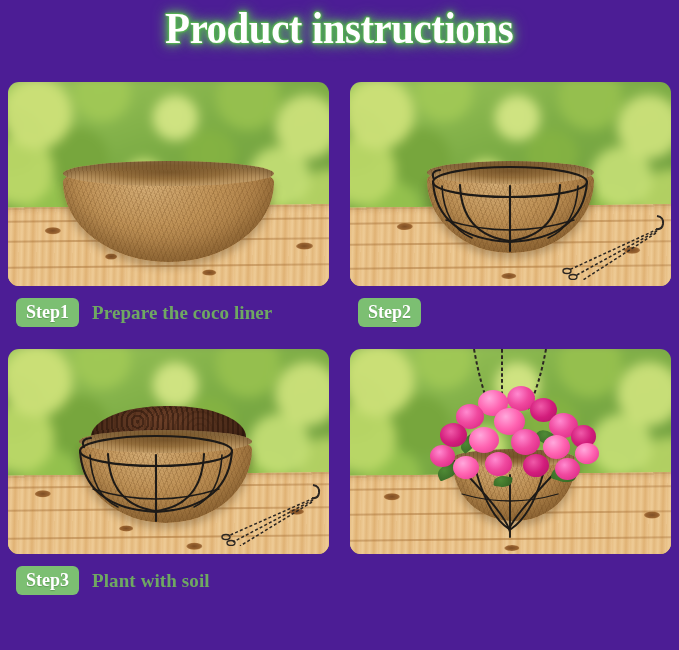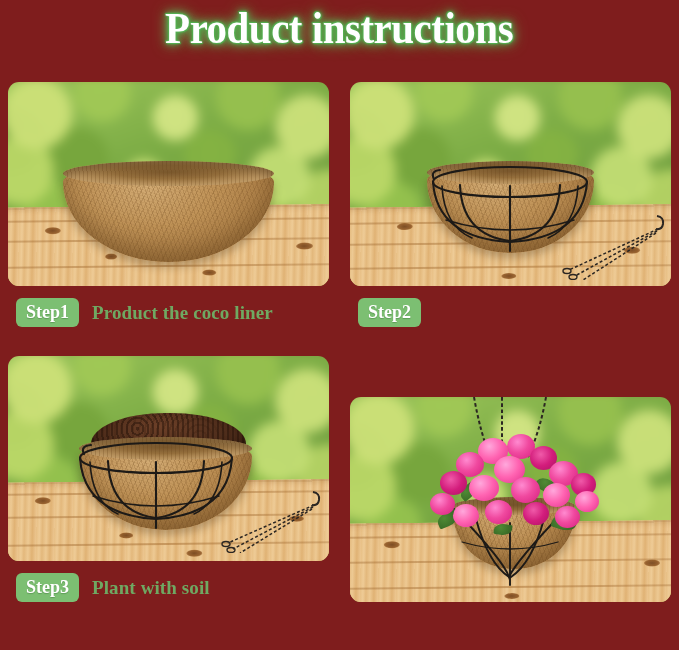--- a/index.html
+++ b/index.html
@@ -3,21 +3,21 @@
 <meta charset="utf-8">
 <style>
   * { box-sizing: border-box; margin: 0; padding: 0; }
   html, body {
     width: 679px; height: 650px;
     background: #ffffff;
     font-family: "Liberation Serif", serif;
     overflow: hidden;
   }
 
-  .page { position: relative; width: 679px; height: 650px; background:#7f1d1d; }
+  .page { position: relative; width: 679px; height: 650px; background:#4c1d95; }
 
   
   .title-wrap {
     position: absolute; top: 6px; left: 0; width: 679px;
     text-align: center;
   }
   .title {
     display: inline-block;
     font-family: "Liberation Serif", serif;
     font-weight: 700;
@@ -30,22 +30,22 @@
       0 0 11px #57b752, 0 0 16px #6cc165, 1px 1px 1px #4a9e46,
       -1px -1px 1px #4a9e46;
     transform: scaleX(0.93);
   }
 
   
   .grid {
     position: absolute; top: 82px; left: 8px;
     width: 663px;
   }
-  .row { display: flex; gap: 21px; align-items: flex-end; }
-  .row.r2 { margin-top: 29px; }
+  .row { display: flex; gap: 21px; }
+  .row.r2 { margin-top: 22px; }
   .card { width: 321px; }
 
   .photo {
     position: relative;
     width: 321px; height: 204px;
     border-radius: 11px;
     overflow: hidden;
   }
   .photo.tall { height: 205px; }
 
@@ -202,21 +202,21 @@
             <div class="knot" style="left:60%; top:78%; width:14px;height:6px"></div>
             <div class="knot" style="left:88%; top:46%; width:17px;height:7px"></div>
           </div>
 
           <div class="coco" style="left:17%; top:40%; width:66%; height:48%;">
             <div class="coco-rim"></div>
           </div>
         </div>
         <div class="caption">
           <span class="badge">Step1</span>
-          <span class="caption-text">Product the coco liner</span>
+          <span class="caption-text">Prepare the coco liner</span>
         </div>
       </div>
 
       <div class="card">
         <div class="photo">
           <div class="foliage"></div>
           <div class="table">
             <div class="plank-line" style="top:18%"></div>
             <div class="plank-line" style="top:44%"></div>
             <div class="plank-line" style="top:74%"></div>

